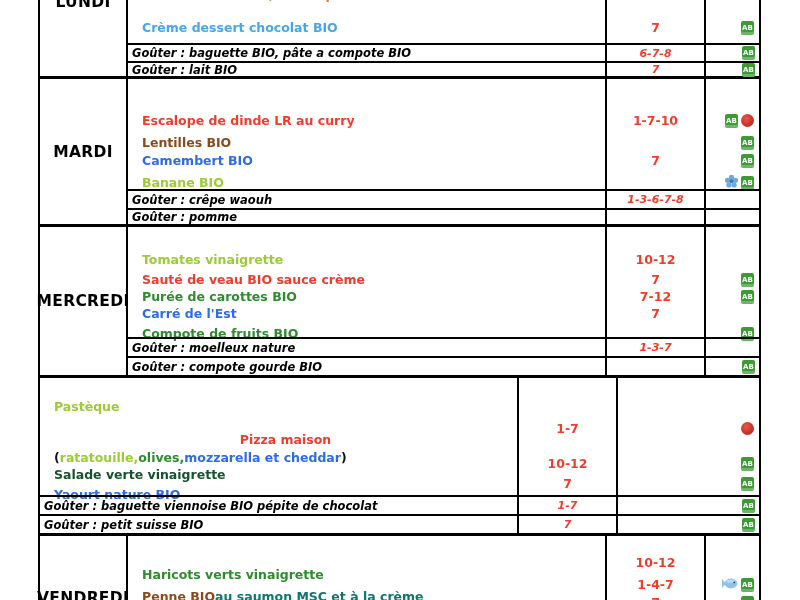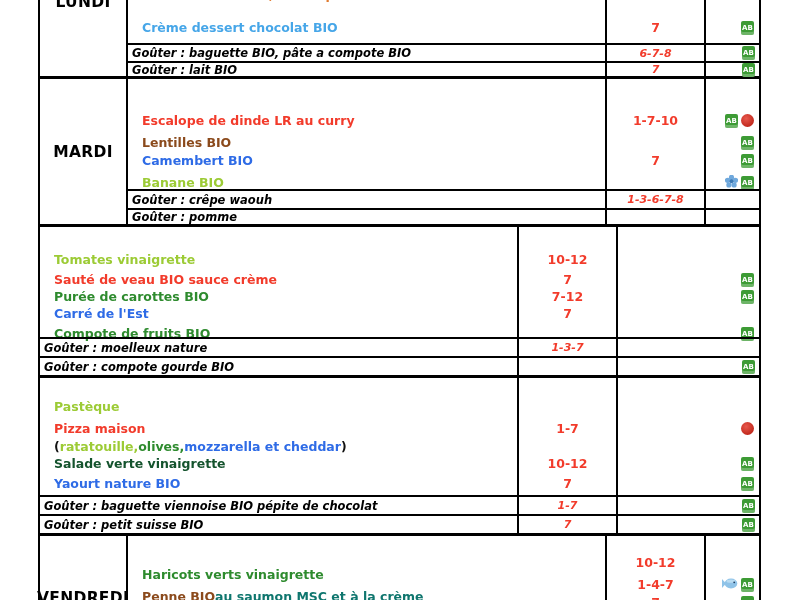--- a/index.html
+++ b/index.html
@@ -136,20 +136,21 @@
           <div class="gouter-icons"></div>
         </div>
         <div class="gouter-row" style="height: 14px;">
           <div class="gouter-text">Goûter : pomme</div>
           <div class="gouter-allergen" style="color: rgb(242, 59, 43);"></div>
           <div class="gouter-icons"></div>
         </div>
       </div>
     </div>
     <div class="section">
+      <div class="day-cell">MERCREDI</div>
       <div class="right-part">
         <div class="main-row" style="height: 110px;">
           <div class="menu-col" style="padding-top: 24px;">
             <div class="line" style="margin-top: 0px;">
               <span style="color: rgb(156, 203, 53);">Tomates vinaigrette</span>
             </div>
             <div class="line" style="margin-top: 3px;">
               <span style="color: rgb(242, 59, 43);">Sauté de veau BIO sauce crème</span>
             </div>
             <div class="line" style="margin-top: 0px;">
@@ -197,21 +198,21 @@
         </div>
       </div>
     </div>
     <div class="section">
       <div class="right-part">
         <div class="main-row" style="height: 117px;">
           <div class="menu-col" style="padding-top: 20px;">
             <div class="line" style="margin-top: 0px;">
               <span style="color: rgb(156, 203, 53);">Pastèque</span>
             </div>
-            <div class="line" style="margin-top: 5px;">
+            <div class="line" style="margin-top: 16px; justify-content: center;">
               <span style="color: rgb(242, 59, 43);">Pizza maison</span>
             </div>
             <div class="line" style="margin-top: 1px;">
               <span style="color: rgb(17, 17, 17);">( </span>
               <span style="color: rgb(156, 203, 53);">ratatouille,</span>
               <span style="color: rgb(46, 139, 46);"> olives,</span>
               <span style="color: rgb(46, 107, 230);"> mozzarella et cheddar</span>
               <span style="color: rgb(17, 17, 17);"> )</span>
             </div>
             <div class="line" style="margin-top: 0px;">

